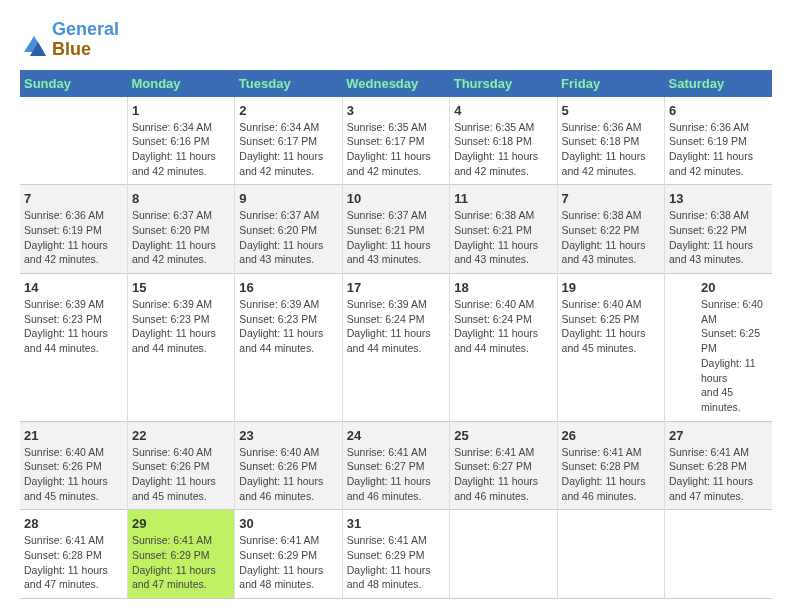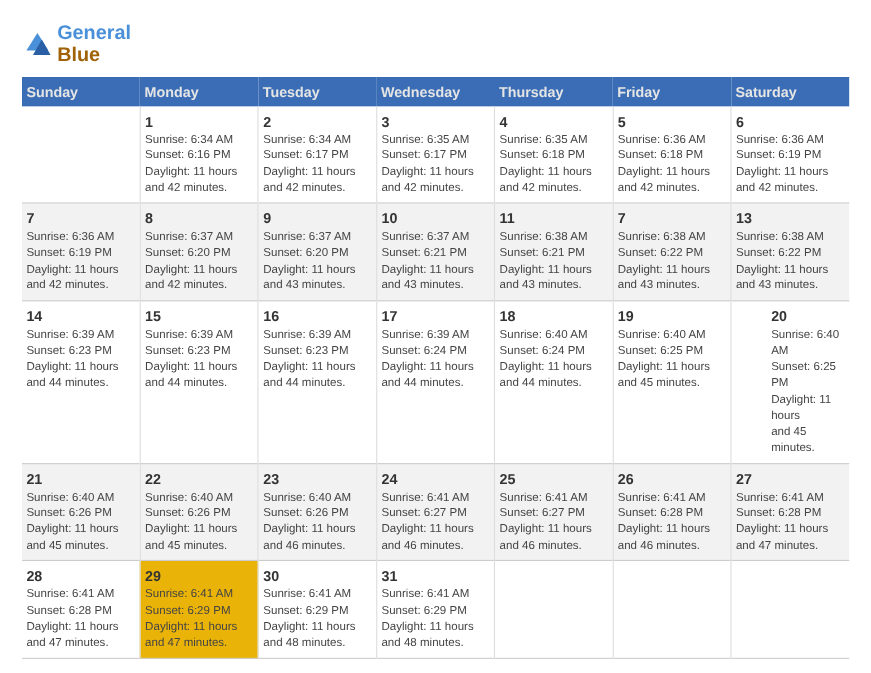--- a/index.html
+++ b/index.html
@@ -11,21 +11,21 @@
       padding: 20px;
     }
     .header {
       display: flex;
       justify-content: space-between;
       align-items: flex-start;
       margin-bottom: 10px;
     }
     .logo {
       display: flex;
-      align-items: center;
+      align-items: flex-end;
       gap: 4px;
     }
     .logo-text {
       font-size: 18px;
       font-weight: bold;
       color: #333;
       line-height: 1.1;
     }
     .logo-text span {
       color: #4a90d9;
@@ -46,21 +46,21 @@
       font-size: 14px;
       color: #555;
     }
     table {
       width: 100%;
       border-collapse: collapse;
       font-size: 11px;
     }
     thead tr th {
       background-color: #3a6db5;
-      color: #e5e5e5;
+      color: #86efac;
       padding: 6px 4px;
       text-align: left;
       font-size: 13px;
       font-weight: 600;
     }
     tbody tr {
       border-bottom: 1px solid #ccc;
     }
     tbody tr:nth-child(odd) {
       background-color: #f9f9f9;
@@ -320,21 +320,21 @@
         </td>
       </tr>
       <tr>
         <td style="background-color: rgb(255, 255, 255);">
           <span class="day-num">28</span>
           <div class="day-info" style="white-space: pre-line;">Sunrise: 6:41 AM
 Sunset: 6:28 PM
 Daylight: 11 hours
 and 47 minutes.</div>
         </td>
-        <td style="background-color: #eab308; margin-left: 32px;">
+        <td style="background-color: #bef264; margin-left: 32px;">
           <span class="day-num">29</span>
           <div class="day-info" style="white-space: pre-line;">Sunrise: 6:41 AM
 Sunset: 6:29 PM
 Daylight: 11 hours
 and 47 minutes.</div>
         </td>
         <td style="background-color: rgb(255, 255, 255);">
           <span class="day-num">30</span>
           <div class="day-info" style="white-space: pre-line;">Sunrise: 6:41 AM
 Sunset: 6:29 PM

